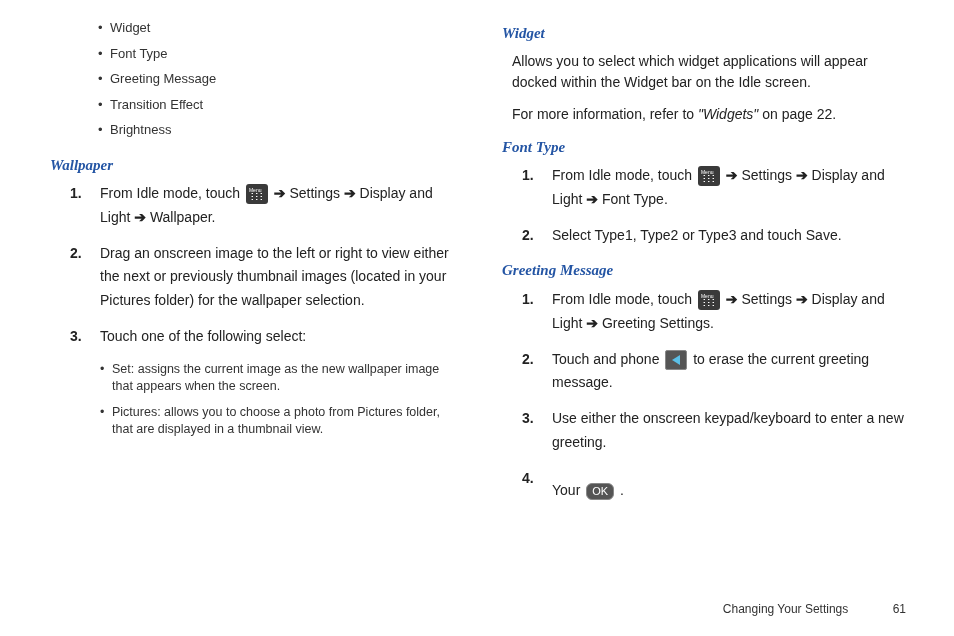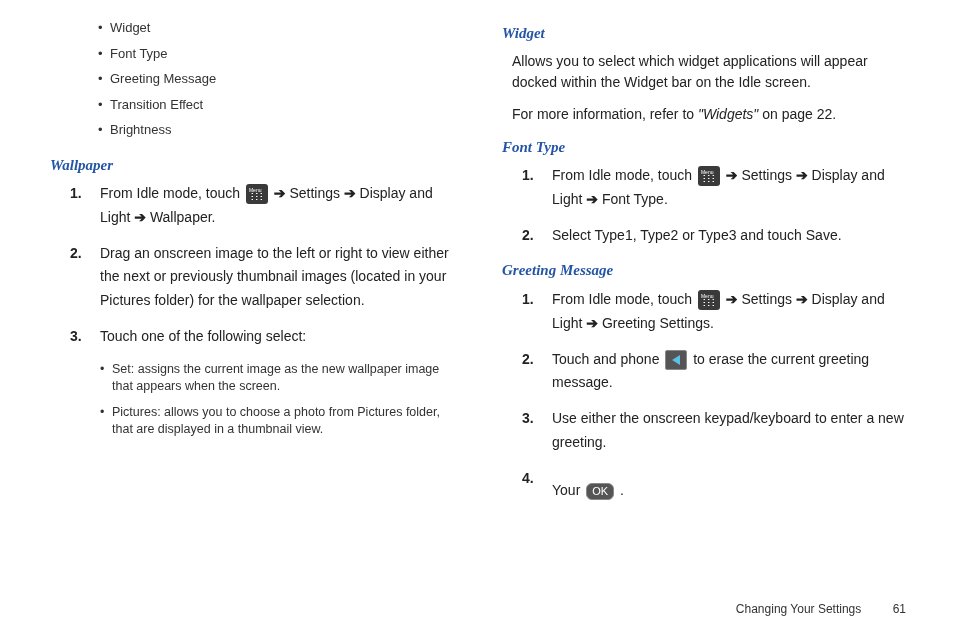--- a/index.html
+++ b/index.html
@@ -154,21 +154,21 @@
     line-height: 1;
   }
   .italic { font-style: italic; }
   .footer {
     position: absolute;
     bottom: 18px;
     right: 48px;
     font-size: 12px;
     color: #333;
   }
-  .footer .pn { margin-left: 28px; }
+  .footer .pn { margin-left: 41px; }
 </style>
 </head>
 <body>
 
 <div class="page">
 
   <div class="col">
     <ul class="top-bullets">
       <li>Widget</li>
       <li>Font Type</li>

